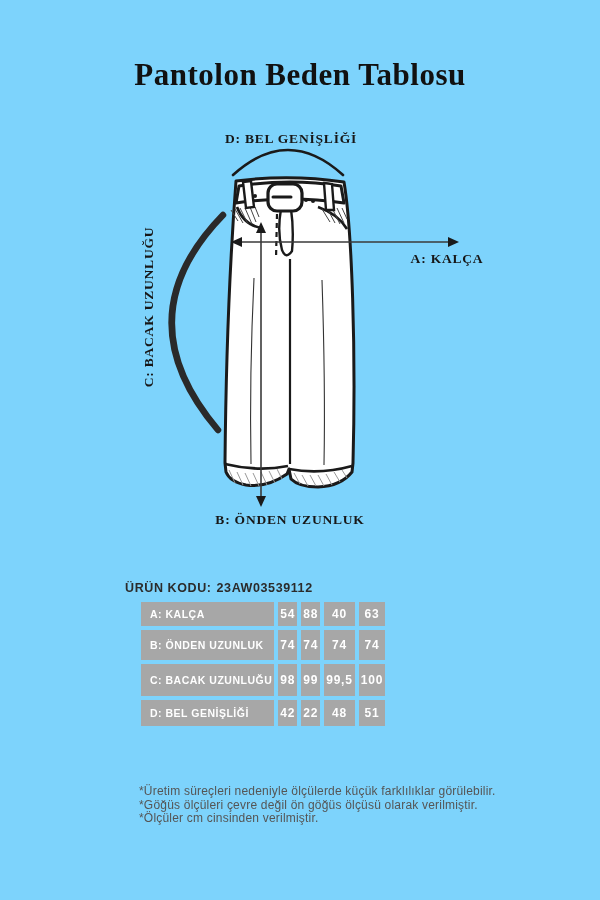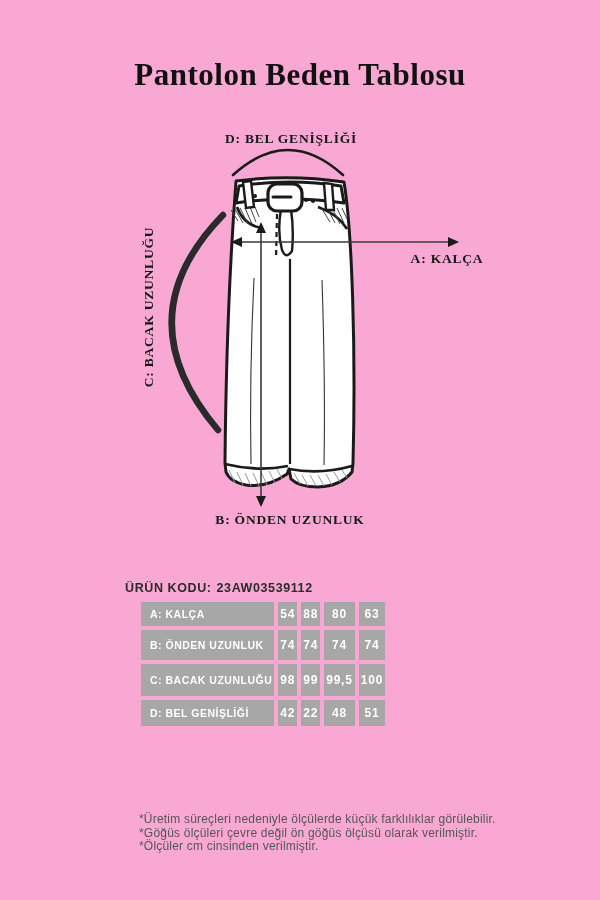--- a/index.html
+++ b/index.html
@@ -1,16 +1,16 @@
 <!DOCTYPE html>
 <html><head>
 <meta charset="utf-8">
 <style>
   html,body{margin:0;padding:0;background:#fff;}
-  #page{position:relative;width:600px;height:900px;background:#f9a8d4;overflow:hidden;
+  #page{position:relative;width:600px;height:900px;background:#7dd3fc;overflow:hidden;
         font-family:"Liberation Sans",sans-serif;}
   #title{position:absolute;top:58px;left:0;width:600px;text-align:center;margin:0;
          font-family:"Liberation Serif",serif;font-weight:700;font-size:31px;
          letter-spacing:0.5px;color:#111;line-height:34px;}
   #diagram{position:absolute;top:120px;left:0;}
   .diagram-label{font-family:"Liberation Serif",serif;font-weight:700;font-size:13.5px;
                  letter-spacing:0.8px;fill:#171717;}
   #product-code{position:absolute;top:581px;left:125px;font-size:12.5px;color:#2b2b2b;
                 letter-spacing:0.6px;}
   #product-code .pc-label{font-weight:700;}
@@ -22,21 +22,21 @@
   #size-table td{background:#a7a7a7;}
   .corner-cell{width:99px;max-width:99px;text-align:left;padding:2px 2px 2px 9px;
                font-size:10.5px;letter-spacing:0.7px;line-height:1.35;}
   .size-cell{width:49px;text-align:center;font-size:12px;letter-spacing:0.8px;padding:2px;}
   .label-cell{text-align:left;padding:2px 2px 2px 9px;font-size:10.5px;
               letter-spacing:0.5px;line-height:1.35;}
   .value-cell{text-align:center;font-size:12px;letter-spacing:0.8px;padding:2px;}
   tr.r-header{height:38px;} tr.r-a{height:24px;} tr.r-b{height:30px;}
   tr.r-c{height:32px;} tr.r-d{height:26px;}
   #footnotes{position:absolute;top:785px;left:139px;font-size:12px;line-height:13.5px;
-             color:#555;letter-spacing:0.2px;margin-top:28px;}
+             color:#555;letter-spacing:0.2px;}
 </style>
 </head>
 <body>
 
 <div id="page">
 
   <h1 id="title">Pantolon Beden Tablosu</h1>
 
   <svg id="diagram" width="600" height="440" viewBox="0 0 600 440">
 
@@ -100,21 +100,21 @@
   <div id="product-code">
     <span class="pc-label">ÜRÜN KODU:</span><span class="pc-value">23AW03539112</span>
   </div>
 
   <table id="size-table">
     <tbody>
     <tr class="r-a">
       <td class="label-cell">A: KALÇA</td>
       <td class="value-cell">54</td>
       <td class="value-cell">88</td>
-      <td class="value-cell">80</td>
+      <td class="value-cell">40</td>
       <td class="value-cell">63</td>
     </tr>
     <tr class="r-b">
       <td class="label-cell">B: ÖNDEN UZUNLUK</td>
       <td class="value-cell">74</td>
       <td class="value-cell">74</td>
       <td class="value-cell">74</td>
       <td class="value-cell">74</td>
     </tr>
     <tr class="r-c">

